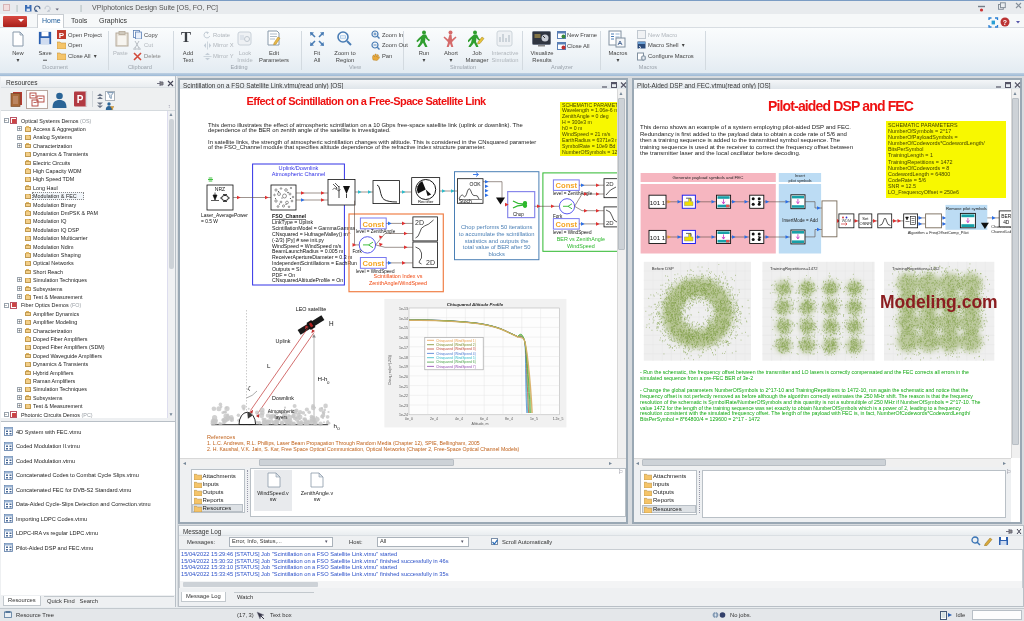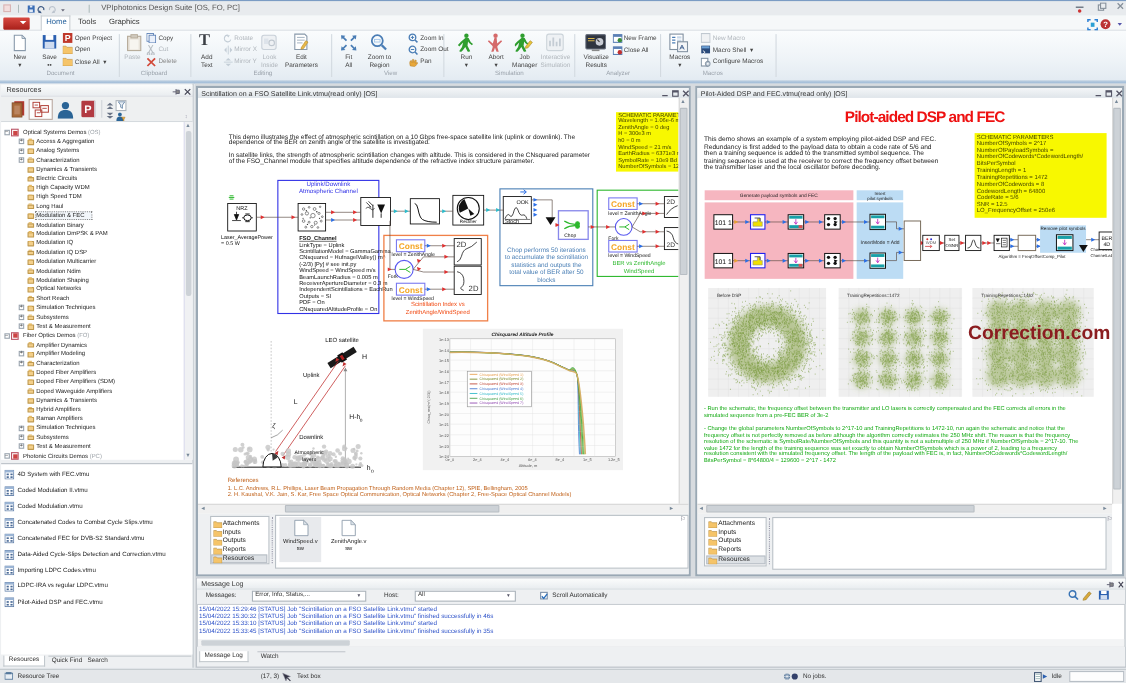--- a/index.html
+++ b/index.html
@@ -598,20 +598,21 @@
 </div>
 
 <svg class="abs" style="left:601px;top:81px" width="26" height="8" viewBox="0 0 26 8">
 <path d="M1 6 h5" stroke="#556" stroke-width="1.2"></path>
 <rect x="10.5" y="1.5" width="5" height="5" fill="none" stroke="#556" stroke-width="1"></rect>
     <path d="M10.5 2.5 h5" stroke="#556" stroke-width="1.4"></path>
 <path d="M20 1.5 L25 6.5 M25 1.5 L20 6.5" stroke="#556" stroke-width="1.2"></path>
 </svg>
 
 <div class="abs" style="left:180px;top:89px;width:437px;height:369px;background:#fff;overflow:hidden">
+ <div class="tx" style="left:66.5px;top:5.5px;font-size:11px;font-weight:bold;color:#ee1111;letter-spacing:-0.54px">Effect of Scintillation on a Free-Space Satellite Link</div>
  <div class="abs" style="left:380px;top:13px;width:57px;height:54px;background:#f8f800;overflow:hidden;font-size:5.2px;line-height:5.95px;color:#444400;white-space:nowrap;padding:0.5px 0 0 2px">SCHEMATIC PARAMETERS<br>Wavelength = 1.06e-6 m<br>ZenithAngle = 0 deg<br>H = 300e3 m<br>h0 = 0 m<br>WindSpeed = 21 m/s<br>EarthRadius = 6371e3 m<br>SymbolRate = 10e9 Bd<br>NumberOfSymbols = 128</div>
  <div class="tx" style="left:28px;top:33.5px;font-size:5.9px;line-height:5.5px;color:#222">This demo illustrates the effect of atmospheric scintillation on a 10 Gbps free-space satellite link (uplink or downlink). The<br>dependence of the BER on zenith angle of the satellite is investigated.</div>
  <div class="tx" style="left:28px;top:50.8px;font-size:5.9px;line-height:5.5px;color:#222">In satellite links, the strength of atmospheric scintillation changes with altitude. This is considered in the CNsquared parameter<br>of the FSO_Channel module that specifies altitude dependence of the refractive index structure parameter.</div>
  <svg class="abs" style="left:0px;top:71px" width="437px" height="298px" viewBox="0 0 437 298">
   <g transform="translate(0,11)">
 
   <rect x="72.6" y="-7" width="91.8" height="121" fill="none" stroke="#3232e6" stroke-width="1"></rect>
   <text x="118.5" y="-1.5" font-size="5.6" fill="#3232e6" text-anchor="middle">Uplink/Downlink</text>
   <text x="118.5" y="4.8" font-size="5.6" fill="#3232e6" text-anchor="middle">Atmospheric Channel</text>
 
@@ -1396,21 +1397,21 @@
 <path d="M287.8 173.5h.7M289.9 184.9h.7M296.0 179.4h.7M293.1 190.1h.7M281.4 174.8h.7M305.7 184.9h.7M296.8 182.9h.7M298.8 182.7h.7M278.1 178.6h.7M296.1 193.0h.7M301.4 179.9h.7M284.8 187.3h.7M286.0 181.4h.7M284.8 179.4h.7M291.7 183.5h.7M300.8 169.1h.7M291.6 182.1h.7M299.8 178.0h.7M295.7 191.3h.7M292.8 180.2h.7M297.8 176.7h.7M299.9 182.3h.7M295.5 185.1h.7M300.8 174.8h.7M289.6 191.8h.7M294.3 179.8h.7M295.8 172.7h.7M289.6 171.3h.7M293.0 180.4h.7M290.8 178.4h.7M294.3 180.6h.7M292.2 171.9h.7M284.6 192.4h.7M297.6 185.3h.7M279.4 177.4h.7M294.8 175.2h.7M286.9 178.0h.7M297.6 185.1h.7M289.9 176.9h.7M292.4 185.9h.7M299.3 185.0h.7M304.6 182.8h.7M290.0 174.0h.7M291.2 183.6h.7M307.6 184.4h.7M294.3 166.4h.7M297.9 189.9h.7M294.8 167.4h.7M288.1 167.6h.7M297.8 174.8h.7M304.5 184.4h.7M281.3 174.9h.7M294.9 189.6h.7M293.2 185.7h.7M297.7 186.9h.7M283.5 181.0h.7M293.5 173.2h.7M285.7 188.6h.7M302.2 177.1h.7M284.5 173.7h.7M286.5 166.3h.7M298.0 182.6h.7M296.8 181.0h.7M296.0 181.3h.7M295.0 181.0h.7M284.1 184.9h.7M298.2 180.2h.7M288.0 188.6h.7M306.7 178.8h.7M290.9 185.2h.7M291.6 176.0h.7M298.6 181.8h.7M300.0 187.2h.7M313.8 172.5h.7M298.1 179.1h.7M283.4 167.5h.7M298.9 166.7h.7M299.1 179.2h.7M303.8 188.5h.7M301.6 128.2h.7M314.0 118.6h.7M325.2 125.3h.7M326.2 128.3h.7M317.6 131.1h.7M314.6 125.4h.7M308.7 127.3h.7M316.5 125.0h.7M324.4 117.7h.7M330.2 120.3h.7M313.1 112.9h.7M317.7 129.4h.7M307.2 107.7h.7M320.2 134.2h.7M324.9 126.5h.7M321.7 116.8h.7M312.3 111.8h.7M313.5 112.4h.7M315.3 127.0h.7M307.0 133.9h.7M309.3 122.1h.7M325.5 117.3h.7M309.9 122.4h.7M311.3 118.3h.7M309.9 120.6h.7M328.2 122.7h.7M322.5 132.6h.7M324.3 117.1h.7M300.6 134.1h.7M320.7 126.8h.7M326.6 136.5h.7M311.2 117.8h.7M305.5 121.3h.7M321.1 119.8h.7M333.9 113.9h.7M320.0 129.2h.7M308.0 115.2h.7M321.6 116.4h.7M328.6 122.2h.7M319.3 117.5h.7M322.6 110.7h.7M325.0 123.5h.7M306.6 122.8h.7M315.7 133.1h.7M327.0 119.8h.7M310.9 112.4h.7M309.6 124.4h.7M319.6 118.0h.7M324.1 120.6h.7M318.1 119.4h.7M311.6 129.9h.7M316.0 120.6h.7M311.0 117.9h.7M323.7 110.8h.7M316.1 124.2h.7M318.3 115.8h.7M319.1 126.5h.7M331.8 131.7h.7M316.4 131.3h.7M320.1 116.0h.7M326.9 131.5h.7M317.8 124.3h.7M319.3 127.2h.7M316.5 121.3h.7M315.6 141.7h.7M310.0 127.2h.7M306.9 130.4h.7M313.8 130.8h.7M318.0 131.4h.7M309.1 119.6h.7M314.4 122.6h.7M314.2 124.1h.7M315.2 125.6h.7M311.6 110.4h.7M309.3 130.0h.7M325.0 130.4h.7M311.1 119.4h.7M324.2 122.5h.7M318.0 124.3h.7M300.4 125.2h.7M307.1 125.4h.7"></path>
 <path d="M326.0 129.8h.7M312.5 108.1h.7M304.5 127.4h.7M317.1 144.7h.7M322.1 125.3h.7M318.4 110.1h.7M317.5 131.2h.7M319.8 124.2h.7M324.2 114.5h.7M323.2 120.9h.7M308.0 123.9h.7M313.7 117.3h.7M325.3 119.2h.7M325.1 126.9h.7M313.3 116.1h.7M320.9 120.5h.7M319.1 129.1h.7M314.3 127.0h.7M323.7 135.3h.7M318.6 131.9h.7M328.4 124.4h.7M321.5 109.3h.7M316.3 121.9h.7M318.7 130.0h.7M310.3 111.3h.7M317.0 131.7h.7M311.2 108.9h.7M319.2 126.3h.7M314.9 106.6h.7M308.9 121.0h.7M308.5 132.3h.7M324.7 125.1h.7M312.5 114.4h.7M322.4 129.1h.7M314.3 133.0h.7M313.7 125.2h.7M314.6 141.5h.7M311.4 129.7h.7M329.7 116.4h.7M318.6 121.4h.7M320.9 132.0h.7M312.0 117.3h.7M323.0 123.8h.7M315.8 126.7h.7M317.1 119.5h.7M308.1 128.8h.7M316.5 128.0h.7M323.5 132.3h.7M318.5 124.2h.7M316.8 120.6h.7M311.2 115.7h.7M330.8 124.8h.7M326.6 136.3h.7M324.3 114.1h.7M319.1 131.6h.7M312.7 124.4h.7M308.2 130.6h.7M303.4 120.7h.7M318.3 127.0h.7M301.7 123.1h.7M323.9 127.6h.7M325.3 123.3h.7M316.2 136.0h.7M319.6 118.2h.7M316.9 129.6h.7M323.1 126.8h.7M324.6 114.9h.7M326.6 125.9h.7M322.5 140.0h.7M304.7 134.0h.7M316.0 139.2h.7M306.4 134.6h.7M323.9 136.3h.7M316.1 138.8h.7M311.2 139.5h.7M317.1 135.4h.7M318.6 143.5h.7M329.1 150.7h.7M322.3 151.2h.7M311.1 148.3h.7M303.3 145.9h.7M321.3 140.0h.7M309.7 141.6h.7M309.7 159.4h.7M308.9 142.5h.7M323.6 135.0h.7M310.5 127.6h.7M307.6 136.5h.7M308.8 139.4h.7M323.0 147.5h.7M311.2 150.3h.7M312.3 139.0h.7M315.3 148.7h.7M313.9 151.4h.7M310.0 157.4h.7M323.8 137.9h.7M312.4 148.0h.7M320.0 135.3h.7M311.2 146.0h.7M306.6 147.9h.7M317.7 128.0h.7M323.9 152.5h.7M312.9 153.5h.7M310.2 149.9h.7M310.4 154.6h.7M312.1 140.8h.7M313.7 128.5h.7M312.9 139.3h.7M319.4 129.9h.7M320.2 152.5h.7M310.6 143.1h.7M310.3 143.6h.7M307.9 139.3h.7M322.0 150.8h.7M315.7 161.8h.7M324.0 123.9h.7M320.7 143.1h.7M331.1 136.4h.7M294.8 149.2h.7M311.0 140.1h.7M311.6 141.0h.7M323.2 145.4h.7M325.6 141.9h.7M309.0 144.1h.7M319.3 146.1h.7M307.7 152.9h.7M329.1 147.7h.7M314.4 151.9h.7M314.5 155.5h.7M325.8 138.1h.7M320.2 157.6h.7M315.1 142.6h.7M310.7 151.6h.7M314.7 150.5h.7M317.2 152.9h.7M310.9 140.6h.7M302.9 138.5h.7M321.3 150.5h.7M313.9 147.6h.7M320.6 130.4h.7M318.9 152.5h.7M319.0 142.1h.7M314.8 123.1h.7M315.0 151.2h.7M327.5 150.9h.7M317.4 150.9h.7M318.2 146.8h.7M316.6 146.4h.7M316.4 149.2h.7M307.5 138.3h.7M312.2 146.3h.7M318.4 144.8h.7M314.2 135.4h.7M315.5 135.9h.7M310.7 138.3h.7M310.5 141.5h.7M322.2 137.3h.7M318.2 134.5h.7M312.3 150.6h.7M305.7 133.9h.7"></path>
 <path d="M310.5 138.7h.7M313.2 133.7h.7M313.8 136.3h.7M317.2 138.2h.7M313.1 149.7h.7M316.0 149.0h.7M317.2 152.7h.7M314.4 143.3h.7M320.9 140.9h.7M313.4 135.5h.7M318.2 136.2h.7M312.0 148.8h.7M304.5 143.7h.7M318.6 141.3h.7M315.8 148.2h.7M299.5 161.3h.7M311.7 143.6h.7M322.3 134.8h.7M305.3 135.3h.7M327.4 126.5h.7M308.0 152.2h.7M329.5 151.6h.7M325.3 149.1h.7M318.8 143.9h.7M323.2 139.7h.7M312.2 156.7h.7M313.1 158.8h.7M316.8 149.2h.7M310.8 142.3h.7M318.0 144.3h.7M308.9 132.6h.7M332.4 138.1h.7M320.1 151.1h.7M330.3 137.6h.7M317.1 156.0h.7M319.8 153.7h.7M319.0 144.4h.7M317.9 138.9h.7M321.7 148.6h.7M316.8 131.5h.7M325.6 156.7h.7M316.0 144.0h.7M323.5 133.3h.7M314.5 142.9h.7M313.5 142.9h.7M317.5 144.7h.7M318.1 146.2h.7M324.8 132.6h.7M310.8 140.4h.7M316.1 147.5h.7M320.2 146.5h.7M308.3 133.7h.7M322.4 145.9h.7M324.0 143.0h.7M319.3 132.7h.7M308.9 148.5h.7M308.8 148.0h.7M332.8 138.9h.7M310.0 169.8h.7M313.6 150.3h.7M316.1 153.2h.7M308.9 166.7h.7M303.0 162.0h.7M318.6 171.4h.7M311.9 166.5h.7M310.1 157.5h.7M311.0 166.9h.7M314.1 166.4h.7M323.7 162.8h.7M313.4 158.9h.7M324.4 152.5h.7M315.9 151.6h.7M314.3 167.1h.7M321.1 162.5h.7M308.3 165.1h.7M308.1 163.7h.7M321.9 156.6h.7M314.0 163.2h.7M330.5 157.0h.7M321.3 159.2h.7M323.6 164.6h.7M308.1 168.9h.7M307.1 166.0h.7M310.7 168.8h.7M299.4 164.4h.7M321.6 156.0h.7M313.2 165.8h.7M319.8 160.0h.7M320.0 161.8h.7M314.6 156.5h.7M321.0 162.8h.7M314.4 161.8h.7M305.4 169.4h.7M306.3 164.5h.7M315.5 164.3h.7M312.3 161.6h.7M308.3 165.1h.7M316.2 160.1h.7M318.1 150.6h.7M313.5 160.9h.7M332.4 158.7h.7M308.4 169.3h.7M305.3 166.3h.7M315.6 166.0h.7M318.7 160.4h.7M310.6 166.8h.7M321.9 163.6h.7M320.5 160.6h.7M309.2 158.8h.7M317.9 158.3h.7M310.7 160.4h.7M316.2 161.9h.7M329.0 167.8h.7M315.2 170.2h.7M323.4 165.3h.7M332.3 160.1h.7M313.1 162.1h.7M301.1 165.9h.7M301.1 148.6h.7M326.6 147.5h.7M315.5 171.2h.7M326.1 153.5h.7M310.8 171.3h.7M305.5 160.2h.7M320.9 153.7h.7M310.6 150.1h.7M317.0 156.7h.7M319.0 155.0h.7M313.6 178.9h.7M310.0 180.4h.7M318.3 161.9h.7M305.1 154.9h.7M315.4 175.4h.7M302.9 157.3h.7M319.5 179.7h.7M312.0 162.9h.7M323.3 167.2h.7M308.3 171.0h.7M310.4 165.1h.7M319.7 164.1h.7M299.6 164.0h.7M321.7 164.5h.7M321.9 157.1h.7M317.7 158.2h.7M314.2 162.3h.7M319.3 160.6h.7M317.3 176.7h.7M297.9 162.9h.7M309.8 158.1h.7M319.5 157.2h.7M312.7 159.2h.7M319.5 167.4h.7M313.9 164.1h.7M327.2 168.3h.7M325.0 162.5h.7M312.8 162.1h.7M328.9 159.6h.7M302.6 144.1h.7M320.5 162.1h.7M329.8 177.4h.7"></path>
 <path d="M308.7 170.1h.7M319.1 156.0h.7M314.1 161.1h.7M321.0 158.0h.7M325.2 164.3h.7M325.9 161.3h.7M318.0 157.8h.7M319.5 168.3h.7M319.4 161.9h.7M307.7 156.5h.7M302.6 159.8h.7M315.4 164.6h.7M311.6 158.5h.7M309.1 153.2h.7M324.1 167.6h.7M315.3 160.3h.7M322.4 153.5h.7M311.5 149.7h.7M310.6 168.7h.7M312.9 172.8h.7M305.4 169.6h.7M317.9 182.7h.7M313.7 168.0h.7M316.2 166.1h.7M317.6 164.4h.7M312.9 160.1h.7M322.1 166.9h.7M317.7 164.3h.7M317.4 151.1h.7M305.9 156.5h.7M312.6 163.5h.7M305.4 148.4h.7M306.9 158.9h.7M320.6 160.1h.7M314.1 162.3h.7M318.6 165.9h.7M317.7 162.7h.7M319.3 157.6h.7M319.3 169.8h.7M312.1 155.9h.7M314.4 155.8h.7M320.3 166.7h.7M323.4 160.4h.7M309.7 176.7h.7M305.8 157.5h.7M328.6 162.6h.7M323.2 159.9h.7M294.6 163.8h.7M324.9 193.0h.7M316.6 190.8h.7M331.1 176.8h.7M314.6 173.6h.7M317.3 170.9h.7M312.9 168.5h.7M315.6 181.4h.7M302.7 182.4h.7M311.0 181.0h.7M310.8 190.2h.7M315.3 172.5h.7M301.2 178.1h.7M325.9 180.6h.7M310.1 176.0h.7M328.3 177.0h.7M305.0 184.2h.7M307.4 178.4h.7M316.1 178.8h.7M312.3 187.4h.7M307.1 171.9h.7M301.4 183.4h.7M330.4 174.1h.7M312.0 177.7h.7M312.2 189.8h.7M310.2 182.9h.7M314.8 179.3h.7M318.0 196.5h.7M315.9 186.7h.7M314.0 180.6h.7M323.5 178.7h.7M309.9 185.6h.7M328.5 177.7h.7M314.0 194.1h.7M308.8 178.8h.7M298.2 180.8h.7M318.8 171.1h.7M312.6 190.1h.7M336.5 187.8h.7M318.4 191.3h.7M315.2 184.5h.7M310.0 178.6h.7M311.4 179.7h.7M314.8 178.3h.7M305.5 167.1h.7M319.8 181.5h.7M316.0 175.4h.7M310.1 172.0h.7M302.5 188.9h.7M317.2 185.1h.7M329.6 190.6h.7M312.7 189.4h.7M313.4 180.2h.7M330.5 179.4h.7M316.4 180.5h.7M316.8 193.5h.7M320.8 164.4h.7M319.4 180.2h.7M312.5 182.1h.7M317.3 168.5h.7M312.4 181.8h.7M313.1 175.9h.7M327.0 187.3h.7M311.7 186.7h.7M322.5 197.1h.7M313.6 165.4h.7M302.2 168.0h.7M318.3 158.7h.7M319.4 186.6h.7M305.1 179.5h.7M316.3 174.3h.7M312.2 187.0h.7M316.1 177.6h.7M302.9 180.0h.7M317.1 185.5h.7M307.9 171.6h.7M316.0 178.3h.7M321.2 180.8h.7M307.2 167.7h.7M303.6 181.4h.7M308.2 187.7h.7M316.7 183.0h.7M315.4 181.2h.7M302.9 197.8h.7M325.5 176.8h.7M304.2 187.9h.7M330.1 178.3h.7M327.9 188.1h.7M308.3 175.8h.7M318.9 183.6h.7M292.0 181.9h.7M315.0 174.5h.7M314.7 179.7h.7M319.2 175.6h.7M310.9 193.4h.7M312.2 194.7h.7M321.7 183.1h.7M319.8 180.1h.7M315.6 188.0h.7M319.8 186.4h.7M313.6 182.5h.7M313.2 180.4h.7M313.8 186.7h.7M336.1 183.9h.7M310.7 191.0h.7M327.4 168.8h.7M304.8 172.5h.7M313.9 183.4h.7M315.4 187.5h.7M319.5 178.1h.7M319.0 193.6h.7M316.7 186.8h.7M320.9 173.4h.7"></path>
 <path d="M302.2 177.3h.7M319.4 172.6h.7M306.3 175.8h.7M313.3 189.7h.7M311.5 195.6h.7M316.0 178.9h.7M322.6 177.3h.7M312.9 176.2h.7M318.6 181.9h.7M325.1 178.0h.7M322.4 186.1h.7M309.3 182.3h.7M310.6 179.5h.7M308.2 176.0h.7M316.8 178.1h.7M321.1 190.1h.7M302.9 174.9h.7M315.1 180.0h.7M318.2 192.1h.7M324.8 196.8h.7M321.6 174.5h.7M316.7 181.0h.7M310.3 180.2h.7M319.5 169.0h.7M319.5 189.4h.7M320.6 182.8h.7M313.7 176.9h.7M309.5 179.9h.7M308.1 186.4h.7M321.0 177.8h.7M316.1 195.2h.7M321.3 186.3h.7M311.0 174.2h.7M323.3 180.0h.7M318.0 186.1h.7M319.2 184.3h.7M334.7 121.2h.7M335.2 120.6h.7M336.6 112.3h.7M335.5 120.5h.7M340.6 141.9h.7M327.7 119.3h.7M334.2 110.7h.7M340.4 124.3h.7M338.1 127.9h.7M335.0 111.5h.7M341.3 119.3h.7M328.0 129.6h.7M333.7 116.9h.7M340.1 133.8h.7M338.8 130.5h.7M346.7 113.6h.7M332.6 116.9h.7M344.3 121.6h.7M336.9 131.7h.7M343.8 134.5h.7M343.0 113.7h.7M332.2 123.3h.7M341.6 127.8h.7M336.1 128.4h.7M338.0 115.9h.7M337.2 121.4h.7M331.1 125.7h.7M337.8 128.8h.7M346.0 113.6h.7M342.6 122.7h.7M329.3 125.0h.7M345.4 133.3h.7M332.7 118.4h.7M346.1 123.2h.7M334.5 120.9h.7M336.2 130.9h.7M336.9 127.3h.7M342.6 117.4h.7M334.3 130.8h.7M353.7 131.0h.7M349.0 133.6h.7M336.9 129.4h.7M353.1 119.6h.7M342.8 116.6h.7M351.5 116.6h.7M323.2 109.8h.7M355.2 124.4h.7M331.9 133.7h.7M328.2 120.9h.7M341.7 124.0h.7M341.8 127.9h.7M337.5 118.5h.7M340.2 115.0h.7M329.6 116.2h.7M346.0 121.7h.7M332.6 129.5h.7M326.3 113.3h.7M330.6 136.7h.7M329.4 133.5h.7M328.8 122.3h.7M328.6 127.9h.7M335.8 120.9h.7M341.1 120.8h.7M340.3 120.4h.7M316.6 136.5h.7M346.8 128.8h.7M344.7 122.8h.7M344.8 132.9h.7M337.6 127.2h.7M336.3 140.1h.7M318.3 136.0h.7M327.6 112.2h.7M339.5 122.0h.7M345.8 119.4h.7M341.5 127.0h.7M327.3 117.1h.7M342.0 122.0h.7M331.3 124.9h.7M343.0 134.5h.7M334.8 107.7h.7M314.6 125.5h.7M341.3 109.6h.7M343.9 129.0h.7M338.2 133.3h.7M348.1 124.0h.7M348.0 119.2h.7M333.0 122.5h.7M335.6 103.8h.7M327.4 119.3h.7M341.7 136.5h.7M337.2 126.2h.7M342.8 136.2h.7M338.9 129.7h.7M344.3 127.0h.7M335.7 122.8h.7M335.2 112.6h.7M328.9 133.0h.7M338.0 110.4h.7M327.0 128.6h.7M339.1 120.3h.7M333.8 127.1h.7M341.4 125.0h.7M341.1 117.7h.7M340.6 126.1h.7M343.7 127.3h.7M326.8 128.5h.7M342.7 133.8h.7M333.6 109.4h.7M321.8 121.0h.7M321.6 114.0h.7M331.5 120.7h.7M324.1 127.9h.7M328.2 118.1h.7M338.7 131.7h.7M343.4 136.1h.7M331.1 126.1h.7M324.1 113.8h.7M341.1 110.9h.7M339.0 129.7h.7M338.1 116.0h.7M345.0 129.1h.7M338.1 120.4h.7M348.1 127.9h.7M323.1 121.0h.7"></path>
 <path d="M330.3 121.3h.7M330.3 114.8h.7M338.0 121.8h.7M343.3 137.3h.7M338.6 118.9h.7M350.5 128.5h.7M334.3 123.2h.7M334.1 123.3h.7M333.8 123.5h.7M336.4 133.1h.7M338.0 122.1h.7M323.3 124.8h.7M345.1 133.8h.7M336.0 121.0h.7M341.7 130.2h.7M328.0 128.8h.7M347.7 129.9h.7M326.4 126.6h.7M343.5 123.7h.7M338.1 124.2h.7M347.5 125.8h.7M350.0 126.0h.7M343.2 125.2h.7M337.6 110.9h.7M334.4 122.5h.7M343.5 159.6h.7M347.3 150.3h.7M330.3 141.3h.7M339.8 131.4h.7M327.9 136.0h.7M343.2 142.5h.7M331.0 131.7h.7M331.0 142.8h.7M335.9 147.1h.7M333.1 141.8h.7M332.6 135.2h.7M335.0 151.5h.7M337.5 138.9h.7M339.7 137.7h.7M335.5 141.5h.7M335.5 144.4h.7M335.5 143.7h.7M336.6 142.7h.7M336.6 148.4h.7M333.3 148.4h.7M331.4 149.6h.7M329.8 141.6h.7M332.1 141.0h.7M340.4 147.6h.7M337.9 149.3h.7M333.4 137.2h.7M342.5 131.6h.7M335.5 144.5h.7M334.8 133.2h.7M341.6 144.6h.7M325.0 150.6h.7M327.7 139.4h.7M337.3 141.7h.7M329.7 135.8h.7M352.2 136.8h.7M338.0 145.4h.7M336.8 145.2h.7M342.2 148.0h.7M338.9 139.8h.7M328.7 140.0h.7M347.1 143.3h.7M336.2 157.2h.7M344.7 158.7h.7M320.4 143.2h.7M330.0 142.3h.7M337.8 134.2h.7M342.2 145.2h.7M338.5 145.2h.7M333.7 133.6h.7M335.8 147.2h.7M327.3 138.4h.7M336.1 135.7h.7M339.9 147.5h.7M327.0 148.5h.7M329.2 151.5h.7M332.1 142.1h.7M332.4 154.6h.7M349.7 150.2h.7M339.6 137.6h.7M344.1 142.2h.7M329.7 152.5h.7M337.7 128.6h.7M344.1 144.9h.7M338.4 153.7h.7M331.2 152.2h.7M332.0 160.5h.7M338.3 142.2h.7M343.0 146.6h.7M332.1 146.1h.7M334.6 152.1h.7M340.4 135.2h.7M347.8 136.9h.7M336.2 136.1h.7M329.0 140.1h.7M345.9 161.4h.7M327.5 159.8h.7M323.7 145.9h.7M347.2 147.1h.7M347.7 145.6h.7M350.2 148.0h.7M338.1 159.0h.7M340.1 154.8h.7M328.7 153.7h.7M336.7 149.3h.7M335.2 136.0h.7M337.7 146.9h.7M339.6 144.9h.7M329.9 137.8h.7M334.7 130.5h.7M327.5 140.3h.7M340.1 152.2h.7M333.7 139.5h.7M338.5 150.2h.7M334.7 147.6h.7M347.5 133.5h.7M334.0 125.2h.7M345.6 138.1h.7M324.9 142.6h.7M333.7 149.3h.7M328.8 145.0h.7M329.4 148.0h.7M347.0 131.5h.7M341.6 143.3h.7M347.6 120.6h.7M340.4 143.6h.7M337.6 139.5h.7M343.7 150.0h.7M341.8 140.5h.7M331.2 148.7h.7M335.4 137.6h.7M332.8 162.6h.7M345.4 150.9h.7M336.5 143.3h.7M333.4 139.6h.7M328.4 152.4h.7M338.7 144.9h.7M336.0 145.6h.7M343.3 149.1h.7M337.8 137.1h.7M332.0 141.7h.7M330.5 147.9h.7M342.0 134.9h.7M337.3 135.6h.7M342.5 153.1h.7M346.2 139.5h.7M334.2 142.9h.7M330.8 145.0h.7M334.2 144.6h.7M347.2 138.5h.7M340.7 138.3h.7M329.7 142.1h.7M336.8 129.5h.7M328.5 133.9h.7M332.6 150.1h.7M330.9 147.7h.7"></path>
 <path d="M337.6 140.9h.7M335.8 139.6h.7M345.7 152.1h.7M339.1 143.2h.7M344.7 163.5h.7M332.2 142.4h.7M325.4 152.5h.7M349.4 150.7h.7M341.1 143.7h.7M330.9 144.7h.7M336.9 139.7h.7M339.3 147.5h.7M342.4 138.9h.7M340.5 135.2h.7M340.8 151.6h.7M323.1 163.3h.7M328.8 166.2h.7M345.2 156.2h.7M350.5 160.6h.7M332.4 179.9h.7M341.6 166.1h.7M324.9 157.7h.7M349.5 160.8h.7M334.1 166.4h.7M347.4 149.9h.7M336.3 153.2h.7M332.8 164.7h.7M330.9 154.1h.7M339.4 164.4h.7M329.4 170.0h.7M350.3 163.5h.7M314.3 160.9h.7M334.7 160.7h.7M334.7 171.1h.7M347.5 157.5h.7M331.7 163.6h.7M339.6 155.2h.7M329.3 156.6h.7M344.0 159.3h.7M327.7 152.8h.7M344.2 154.3h.7M342.0 153.0h.7M337.7 150.1h.7M331.5 151.1h.7M338.9 159.5h.7M333.0 161.4h.7M339.0 152.7h.7M330.9 154.9h.7M342.6 169.4h.7M333.6 173.9h.7M344.1 155.9h.7M340.7 148.3h.7M351.5 157.6h.7M347.7 170.7h.7M338.8 157.2h.7M339.4 149.8h.7M328.6 166.0h.7M339.3 161.4h.7M335.9 160.9h.7M333.1 160.5h.7M331.9 155.9h.7M323.8 169.5h.7M334.2 158.5h.7M339.0 171.0h.7M342.2 161.8h.7M332.0 158.0h.7M328.8 148.6h.7M328.0 149.5h.7M326.5 160.7h.7M335.7 161.5h.7M339.5 156.6h.7M343.6 162.1h.7M328.1 167.8h.7M352.4 160.2h.7M330.0 158.9h.7M349.8 164.4h.7M338.6 154.8h.7M337.7 153.0h.7M343.4 170.4h.7M344.6 167.0h.7M331.1 159.1h.7M325.9 150.1h.7M338.9 171.0h.7M338.2 158.9h.7M344.2 149.0h.7M338.4 149.0h.7M334.5 168.0h.7M340.2 160.3h.7M343.9 151.6h.7M333.7 164.4h.7M326.4 155.5h.7M340.4 157.4h.7M348.4 153.6h.7M339.1 158.3h.7M337.0 161.7h.7M332.7 154.5h.7M324.3 152.7h.7M317.1 178.6h.7M351.9 175.5h.7M333.3 165.1h.7M341.1 164.3h.7M326.8 153.3h.7M337.7 160.5h.7M343.6 159.6h.7M346.8 165.6h.7M345.9 166.9h.7M347.6 167.2h.7M343.9 164.5h.7M341.5 171.1h.7M340.2 171.0h.7M330.1 164.6h.7M344.2 171.1h.7M338.1 167.7h.7M345.4 162.9h.7M331.5 164.1h.7M343.0 171.7h.7M333.3 163.2h.7M325.2 170.2h.7M332.4 153.5h.7M331.9 169.6h.7M349.2 170.0h.7M334.9 148.7h.7M351.4 154.4h.7M346.2 160.9h.7M339.4 160.9h.7M337.3 160.5h.7M346.9 157.8h.7M335.5 181.0h.7M339.5 169.5h.7M340.3 164.0h.7M343.2 159.2h.7M341.4 160.0h.7M343.3 158.3h.7M320.9 165.4h.7M332.2 163.1h.7M352.7 161.6h.7M335.7 159.4h.7M340.6 168.0h.7M338.5 169.4h.7M346.1 144.1h.7M333.7 169.4h.7M318.1 156.4h.7M333.7 165.3h.7M322.6 166.9h.7M331.1 160.3h.7M327.3 155.6h.7M341.6 170.3h.7M350.7 166.3h.7M336.4 164.1h.7M340.1 155.0h.7M336.5 164.3h.7M326.6 165.3h.7M340.6 155.7h.7M320.9 158.5h.7M346.8 155.4h.7M328.4 162.0h.7M339.5 160.6h.7M342.2 153.1h.7M348.0 151.4h.7M325.6 154.8h.7"></path>
 <path d="M340.8 164.8h.7M317.7 159.6h.7M341.3 170.0h.7M336.2 153.7h.7M335.8 152.2h.7M337.8 188.5h.7M343.8 168.0h.7M322.7 177.4h.7M339.6 177.3h.7M334.4 175.3h.7M342.1 181.9h.7M337.0 162.7h.7M349.5 182.8h.7M327.3 174.9h.7M327.2 185.7h.7M344.9 180.7h.7M334.7 174.0h.7M341.9 179.0h.7M326.6 188.0h.7M344.7 191.2h.7M336.7 181.4h.7M334.1 180.2h.7M339.5 177.2h.7M332.6 176.3h.7M349.1 199.9h.7M332.4 171.5h.7M343.5 181.6h.7M353.9 179.8h.7M334.2 174.2h.7M338.6 183.3h.7M327.2 167.2h.7M345.4 185.1h.7M333.6 187.4h.7M327.7 183.6h.7M346.3 183.4h.7M337.8 175.4h.7M328.1 185.2h.7M334.8 189.8h.7M341.2 181.4h.7M338.6 179.7h.7M336.1 182.7h.7M327.8 173.9h.7M332.3 173.3h.7M346.6 179.5h.7M333.9 173.0h.7M336.0 184.7h.7M341.8 176.6h.7M336.2 172.4h.7M329.9 173.4h.7M335.3 188.7h.7M329.4 178.7h.7M342.9 166.2h.7M334.4 173.7h.7M334.2 184.5h.7M342.8 176.5h.7M333.3 184.0h.7M338.3 170.5h.7M346.8 182.6h.7M335.0 193.4h.7M339.5 180.4h.7M323.5 167.1h.7M328.1 181.3h.7M333.9 183.7h.7M325.6 169.8h.7M325.5 180.6h.7M344.7 192.2h.7M333.0 189.5h.7M325.0 181.5h.7M339.2 172.4h.7M336.9 180.8h.7M330.2 172.4h.7M338.8 174.3h.7M332.0 167.0h.7M329.5 168.6h.7M337.3 173.8h.7M336.1 174.6h.7M335.1 181.5h.7M335.0 177.1h.7M340.6 178.4h.7M336.7 166.9h.7M336.5 185.5h.7M329.1 179.8h.7M333.9 183.4h.7M341.6 172.2h.7M339.1 186.0h.7M347.4 177.7h.7M336.1 167.1h.7M340.3 167.9h.7M340.0 197.8h.7M322.1 176.6h.7M334.0 179.5h.7M332.4 184.1h.7M330.6 166.3h.7M341.7 192.2h.7M334.1 164.5h.7M344.6 196.6h.7M322.5 193.2h.7M345.2 196.3h.7M339.0 191.9h.7M331.5 189.2h.7M335.7 177.9h.7M347.9 167.9h.7M345.9 188.0h.7M335.9 182.2h.7M331.7 174.1h.7M353.9 176.2h.7M335.8 180.5h.7M333.4 188.5h.7M331.3 168.8h.7M337.8 185.7h.7M334.5 178.4h.7M333.1 173.3h.7M322.4 173.4h.7M343.2 186.4h.7M334.8 181.2h.7M325.9 179.5h.7M332.0 178.2h.7M350.4 184.2h.7M338.5 187.0h.7M333.4 188.0h.7M334.0 186.7h.7M346.1 188.3h.7M327.0 192.2h.7M340.4 173.5h.7M342.0 173.8h.7M337.6 188.6h.7M338.3 179.2h.7M342.5 179.6h.7M343.3 171.9h.7M334.8 178.3h.7M349.2 177.1h.7M343.6 182.5h.7M327.4 183.7h.7M340.5 179.8h.7M330.2 176.6h.7M347.9 185.3h.7M342.6 187.0h.7M336.5 184.8h.7M341.9 173.7h.7M341.1 175.8h.7M339.0 184.3h.7M330.6 192.4h.7M339.8 173.9h.7M343.0 183.3h.7M338.2 172.5h.7M339.1 173.4h.7M331.3 183.2h.7M341.2 188.3h.7M333.6 186.6h.7M336.4 170.3h.7M330.7 179.3h.7M321.2 171.2h.7M338.8 175.0h.7M334.7 171.3h.7M338.7 184.4h.7"></path>
   </g>
  </svg>
- <div class="tx" style="left:246px;top:203px;font-size:17.5px;font-weight:bold;color:#8b1d20">Correction.com</div>
+ <div class="tx" style="left:246px;top:203px;font-size:17.5px;font-weight:bold;color:#8b1d20">Modeling.com</div>
  <div class="tx" style="left:6px;top:281px;font-size:5.2px;line-height:5.9px;color:#10a810">- Run the schematic, the frequency offset between the transmitter and LO lasers is correctly compensated and the FEC corrects all errors in the<br>simulated sequence from a pre-FEC BER of 3e-2</div>
  <div class="tx" style="left:6px;top:298.8px;font-size:5.2px;line-height:5.9px;color:#10a810">- Change the global parameters NumberOfSymbols to 2^17-10 and TrainingRepetitions to 1472-10, run again the schematic and notice that the<br>frequency offset is not perfectly removed as before although the algorithm correctly estimates the 250 MHz shift. The reason is that the frequency<br>resolution of the schematic is SymbolRate/NumberOfSymbols and this quantity is not a submultiple of 250 MHz if NumberOfSymbols  = 2^17-10. The<br>value 1472 for the length of the training sequence was set exactly to obtain NumberOfSymbols which is a power of 2, leading to a frequency<br>resolution consistent with the simulated frequency offset. The length of the payload with FEC is, in fact, NumberOfCodewords*CodewordLength/<br>BitsPerSymbol = 8*64800/4 = 129600 = 2^17 - 1472</div>
 </div>
 
 <div class="sbv" style="left:1011px;top:89px;width:9px;height:369px"></div>
 <div class="tx" style="left:1012.5px;top:90px;font-size:5px;color:#789">▲</div>
 <div class="thumb" style="left:1012px;top:98px;width:7px;height:347px"></div>
 
 <div class="sbh" style="left:634px;top:458px;width:377px;height:9px"></div>
 <div class="tx" style="left:635px;top:459.5px;font-size:5px;color:#789">◄</div>

